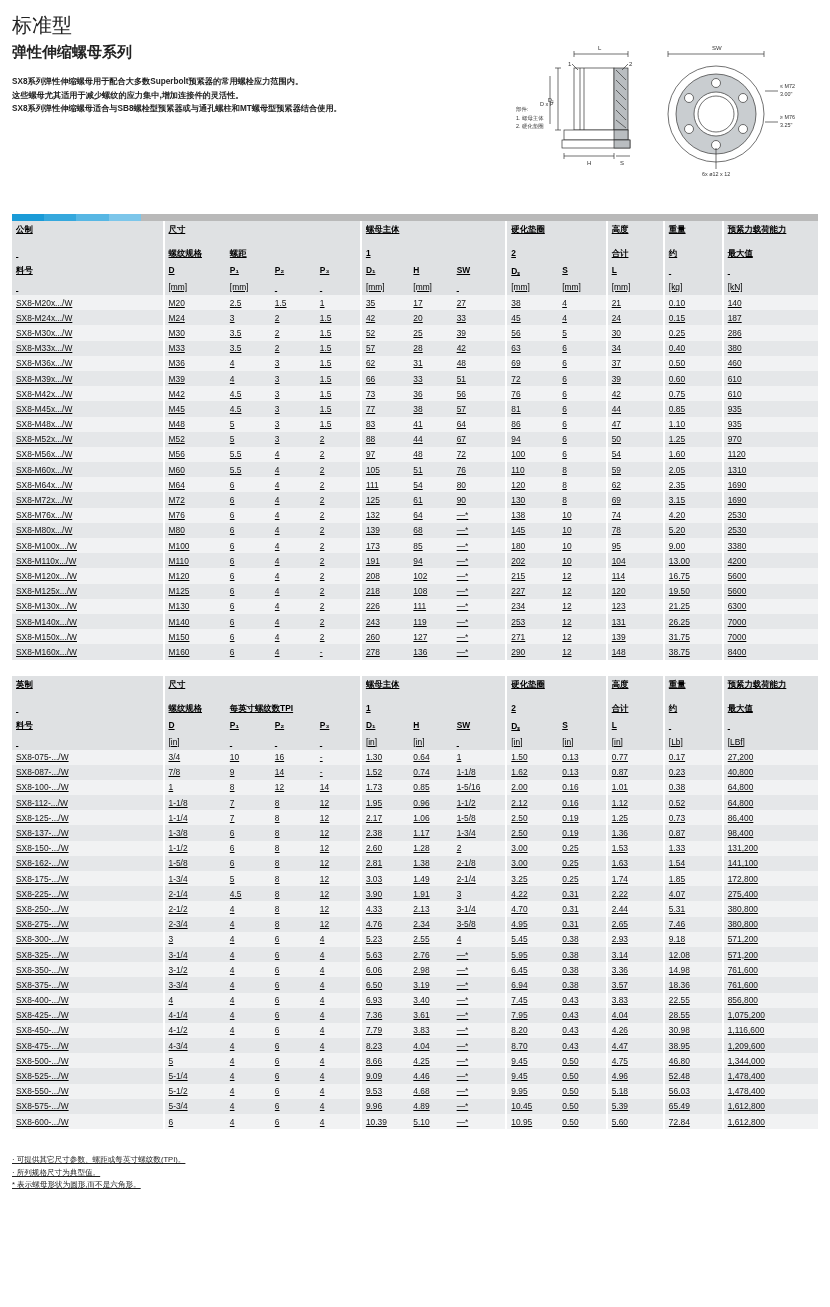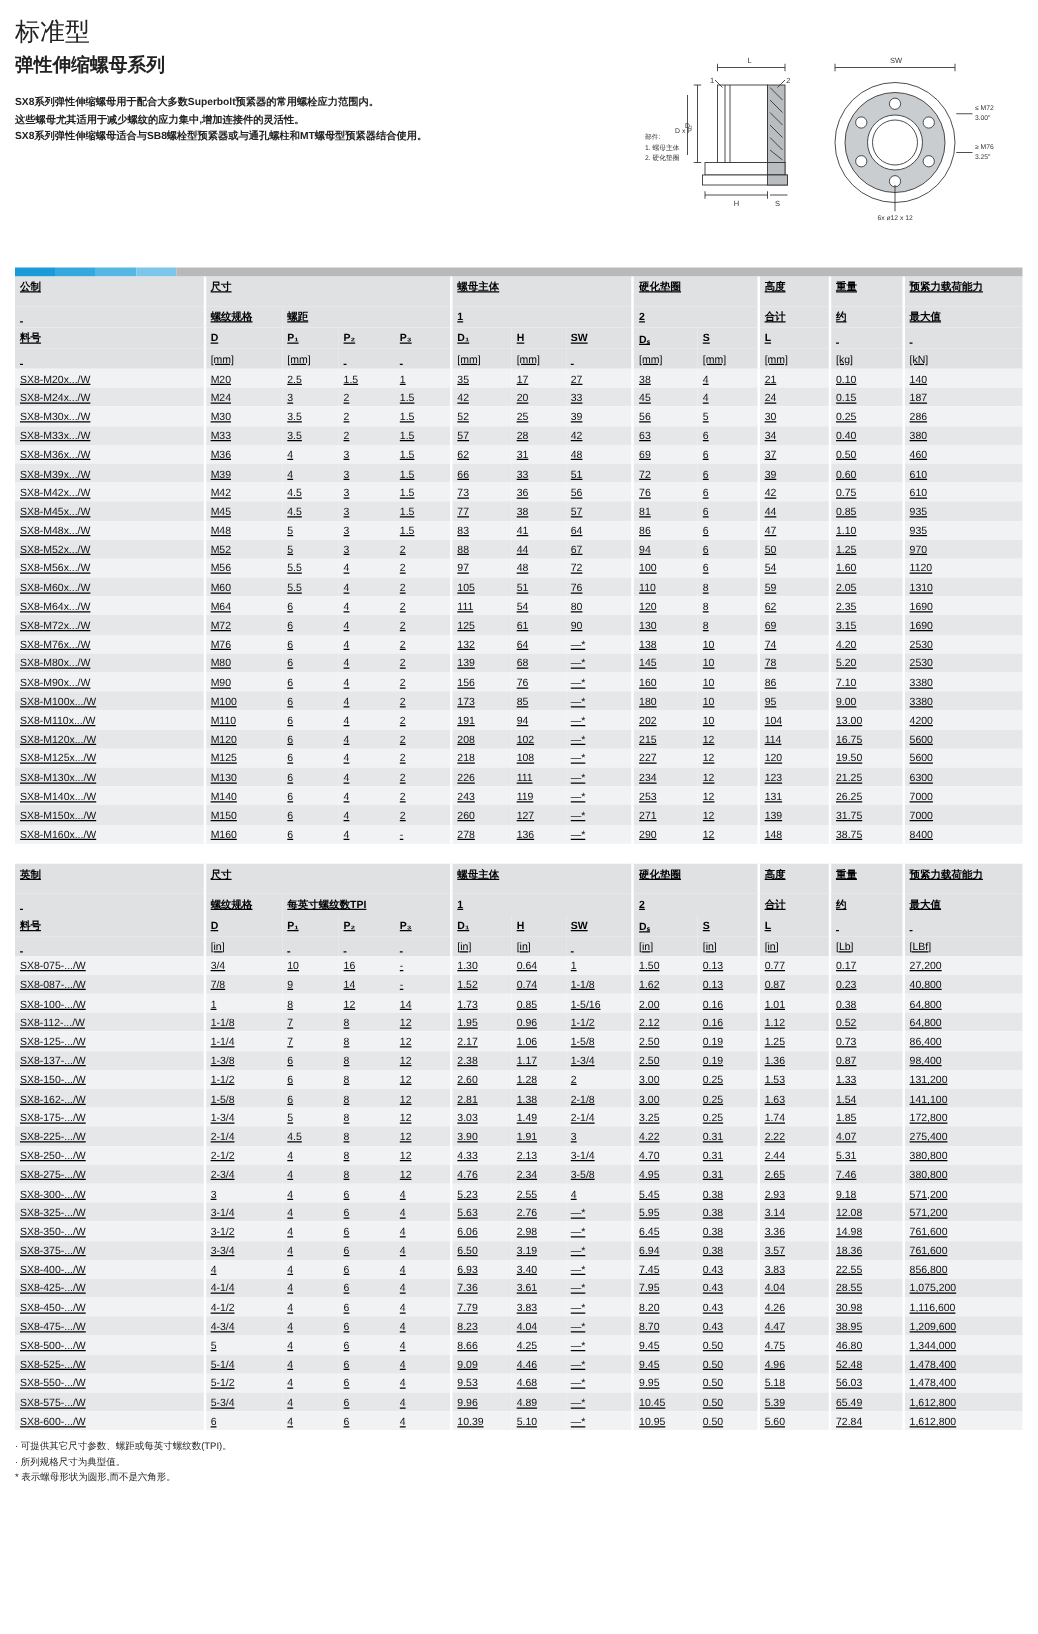--- a/index.html
+++ b/index.html
@@ -34,21 +34,21 @@
   tbody td{padding:2.6px 4px;border:0;font-size:8.4px;color:#111;}
   tbody tr:nth-child(odd){background:#f1f2f3;}
   tbody tr:nth-child(even){background:#e5e7e9;}
   .sep-left{border-left:2px solid #ffffff;}
   thead td.sep-left{border-left:2px solid #ffffff;}
   .unit{font-weight:400;}
   .tblock{margin-top:0;text-decoration:underline;}
   .spacer{height:16px;}
 
   
-  .notes{font-size:7.6px;color:#222;line-height:1.5;margin-top:7px;}
+  .notes{font-size:7.6px;color:#222;line-height:1.5;margin-top:25px;text-decoration:underline;}
   .notes div{margin-bottom:1px;}
 </style>
 </head>
 <body>
 
 <div class="page">
 
   <div class="header">
     <div class="subtitle1">标准型</div>
     <div class="subtitle2">弹性伸缩螺母系列</div>
@@ -451,35 +451,20 @@
             <td class="sep-left">139</td>
             <td>68</td>
             <td>—*</td>
             <td class="sep-left">145</td>
             <td>10</td>
             <td class="sep-left">78</td>
             <td class="sep-left">5.20</td>
             <td class="sep-left">2530</td>
           </tr>
           <tr>
-            <td>SX8-M90x.../W</td>
-            <td class="sep-left">M90</td>
-            <td>6</td>
-            <td>4</td>
-            <td>2</td>
-            <td class="sep-left">156</td>
-            <td>76</td>
-            <td>—*</td>
-            <td class="sep-left">160</td>
-            <td>10</td>
-            <td class="sep-left">86</td>
-            <td class="sep-left">7.10</td>
-            <td class="sep-left">3380</td>
-          </tr>
-          <tr>
             <td>SX8-M100x.../W</td>
             <td class="sep-left">M100</td>
             <td>6</td>
             <td>4</td>
             <td>2</td>
             <td class="sep-left">173</td>
             <td>85</td>
             <td>—*</td>
             <td class="sep-left">180</td>
             <td>10</td>

